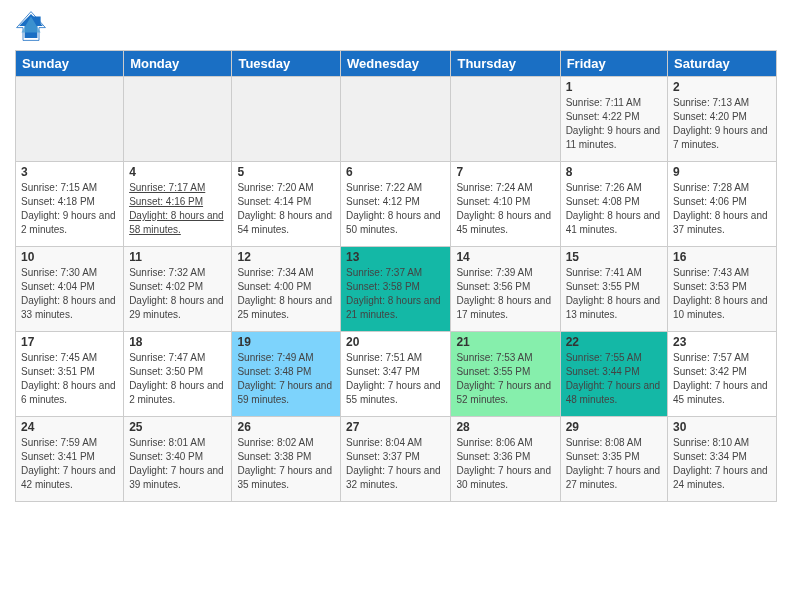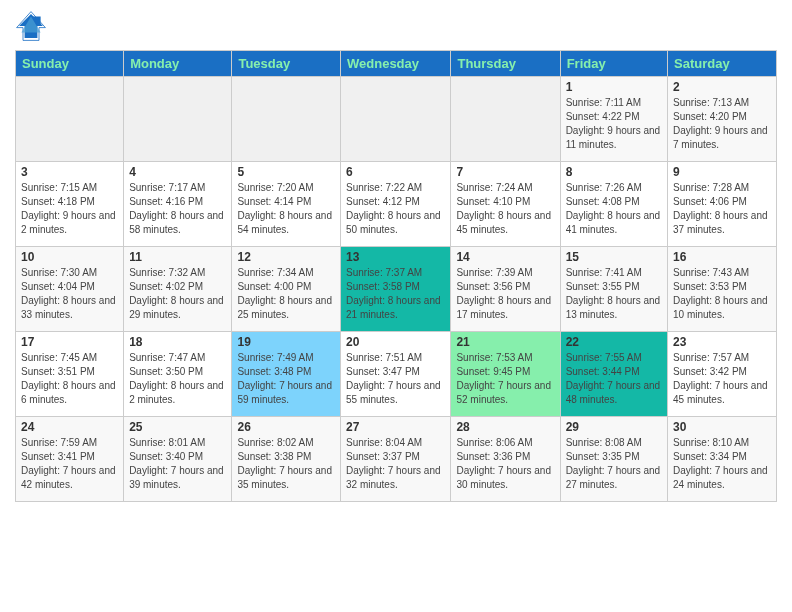--- a/index.html
+++ b/index.html
@@ -15,21 +15,21 @@
     .logo-icon { width: 32px; height: 32px; margin-right: 2px; }
     
     .title-area { text-align: right; }
     .month-title { font-size: 36px; font-weight: bold; color: #333; }
     .location { font-size: 16px; color: #555; }
     
     .calendar { width: 100%; border-collapse: collapse; }
     
     .calendar th {
       background-color: #1a6fc4;
-      color: #86efac;
+      color: #ffffff;
       text-align: left;
       padding: 5px 6px;
       font-size: 13px;
       font-weight: bold;
       border: 1px solid #ccc;
     }
     
     .calendar td {
       border: 1px solid #ccc;
       vertical-align: top;
@@ -111,21 +111,21 @@
         </tr>
         <tr>
           <td style="background: rgb(255, 255, 255);">
             <span class="day-num">3</span>
             <div class="day-info" style="white-space: pre-line;">Sunrise: 7:15 AM
 Sunset: 4:18 PM
 Daylight: 9 hours and 2 minutes.</div>
           </td>
           <td style="background: rgb(255, 255, 255);">
             <span class="day-num">4</span>
-            <div class="day-info" style="white-space: pre-line;">Sunrise: 7:17 AM
+            <div class="day-info" style="white-space: pre-line; text-decoration: underline;">Sunrise: 7:17 AM
 Sunset: 4:16 PM
 Daylight: 8 hours and 58 minutes.</div>
           </td>
           <td style="background: rgb(255, 255, 255);">
             <span class="day-num">5</span>
             <div class="day-info" style="white-space: pre-line;">Sunrise: 7:20 AM
 Sunset: 4:14 PM
 Daylight: 8 hours and 54 minutes.</div>
           </td>
           <td style="background: rgb(255, 255, 255);">
@@ -218,21 +218,21 @@
           </td>
           <td style="background: rgb(255, 255, 255);">
             <span class="day-num">20</span>
             <div class="day-info" style="white-space: pre-line;">Sunrise: 7:51 AM
 Sunset: 3:47 PM
 Daylight: 7 hours and 55 minutes.</div>
           </td>
           <td style="background: #86efac;">
             <span class="day-num">21</span>
             <div class="day-info" style="white-space: pre-line;">Sunrise: 7:53 AM
-Sunset: 9:45 PM
+Sunset: 3:55 PM
 Daylight: 7 hours and 52 minutes.</div>
           </td>
           <td style="background: #14b8a6;">
             <span class="day-num">22</span>
             <div class="day-info" style="white-space: pre-line;">Sunrise: 7:55 AM
 Sunset: 3:44 PM
 Daylight: 7 hours and 48 minutes.</div>
           </td>
           <td style="background: rgb(255, 255, 255);">
             <span class="day-num">23</span>

